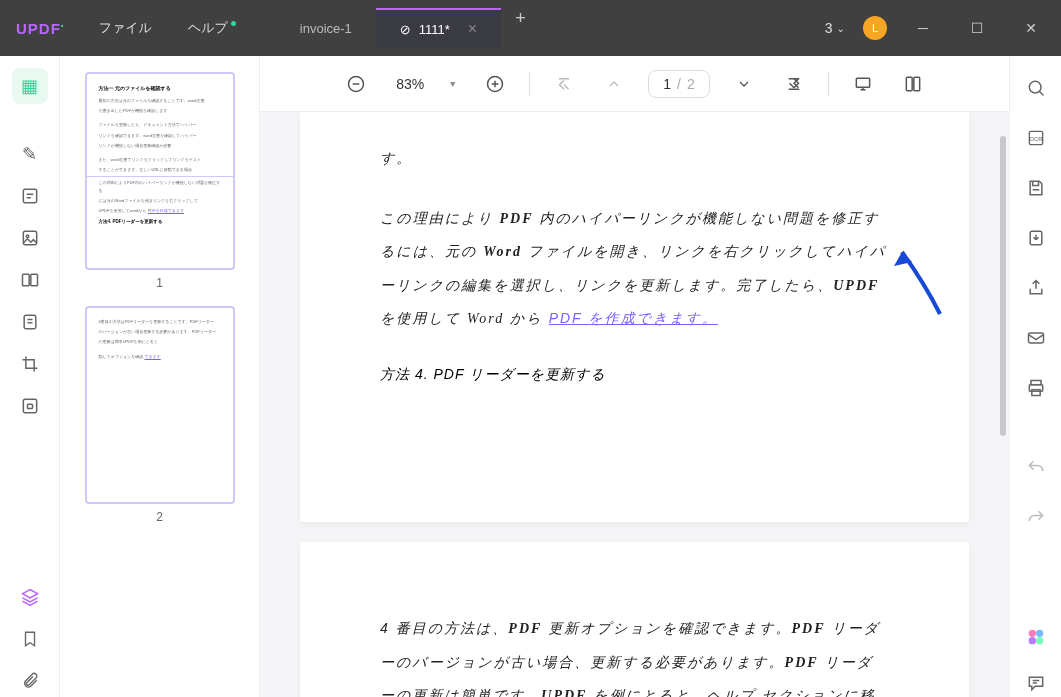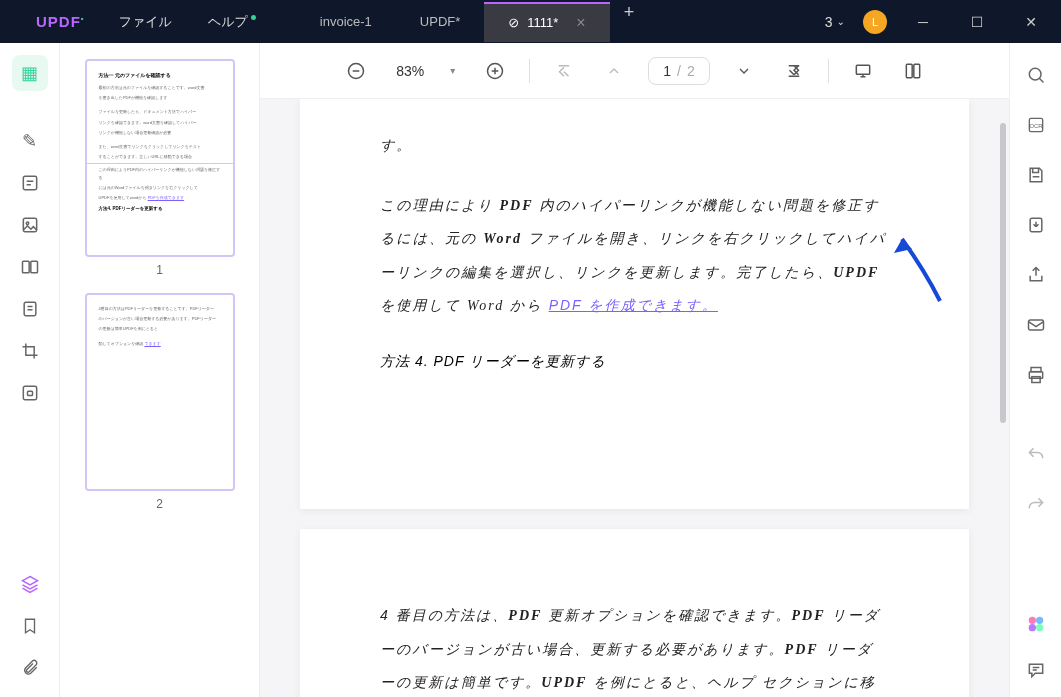--- a/index.html
+++ b/index.html
@@ -1,18 +1,18 @@
 <!DOCTYPE html>
 <html><head>
 <meta charset="utf-8">
 <style>
 * { margin: 0; padding: 0; box-sizing: border-box; font-family: -apple-system, "Segoe UI", "Hiragino Sans", "Meiryo", sans-serif; }
 body { width: 1061px; height: 697px; overflow: hidden; background: #fff; }
 
-.titlebar { height: 43px; background: #0f172a; display: flex; align-items: center; color: #ccc; padding-left: 20px; }
+.titlebar { height: 56px; background: #404040; display: flex; align-items: center; color: #ccc; }
 .logo { color: #b866ff; font-weight: 700; padding: 0 16px; font-size: 15px; letter-spacing: 1px; }
 .logo sup { color: #36d39a; font-size: 8px; }
 .menu-item { padding: 0 18px; font-size: 13px; color: #ddd; cursor: pointer; position: relative; }
 .menu-item .dot { position: absolute; top: 2px; right: 10px; width: 5px; height: 5px; background: #36d39a; border-radius: 50%; }
 .tabs { display: flex; align-items: flex-start; flex: 1; margin-left: 30px; }
 .tab { padding: 0 24px; height: 40px; display: flex; align-items: center; font-size: 13px; color: #bbb; cursor: pointer; position: relative; gap: 8px; }
 .tab.active { background: #3a3a42; border-top: 2px solid #b866ff; color: #fff; }
 .tab-close { margin-left: 10px; color: #888; font-size: 16px; }
 .tab-add { padding: 0 14px; color: #ccc; font-size: 18px; cursor: pointer; }
 .tb-right { display: flex; align-items: center; gap: 18px; padding: 0 12px; }
@@ -64,23 +64,20 @@
 </head>
 <body>
 
 <div class="titlebar">
   <div class="logo"><span>UPDF</span><sup>•</sup></div>
   <div class="menu-item">ファイル</div>
   <div class="menu-item"><span>ヘルプ</span><span class="dot"></span></div>
   <div class="tabs">
     <div class="tab">
         <span>invoice-1</span>
-      </div>
-    <div class="tab">
-        <span>UPDF*</span>
       </div>
     <div class="tab active">
       <span>⊘</span>
       <span>1111*</span>
       <span class="tab-close">×</span>
     </div>
     <div class="tab-add">+</div>
   </div>
   <div class="tb-right">
     <div class="tb-count">

